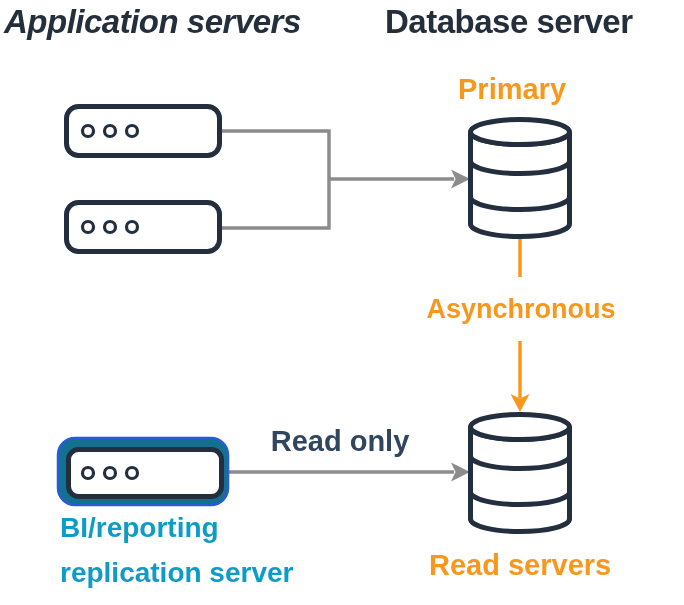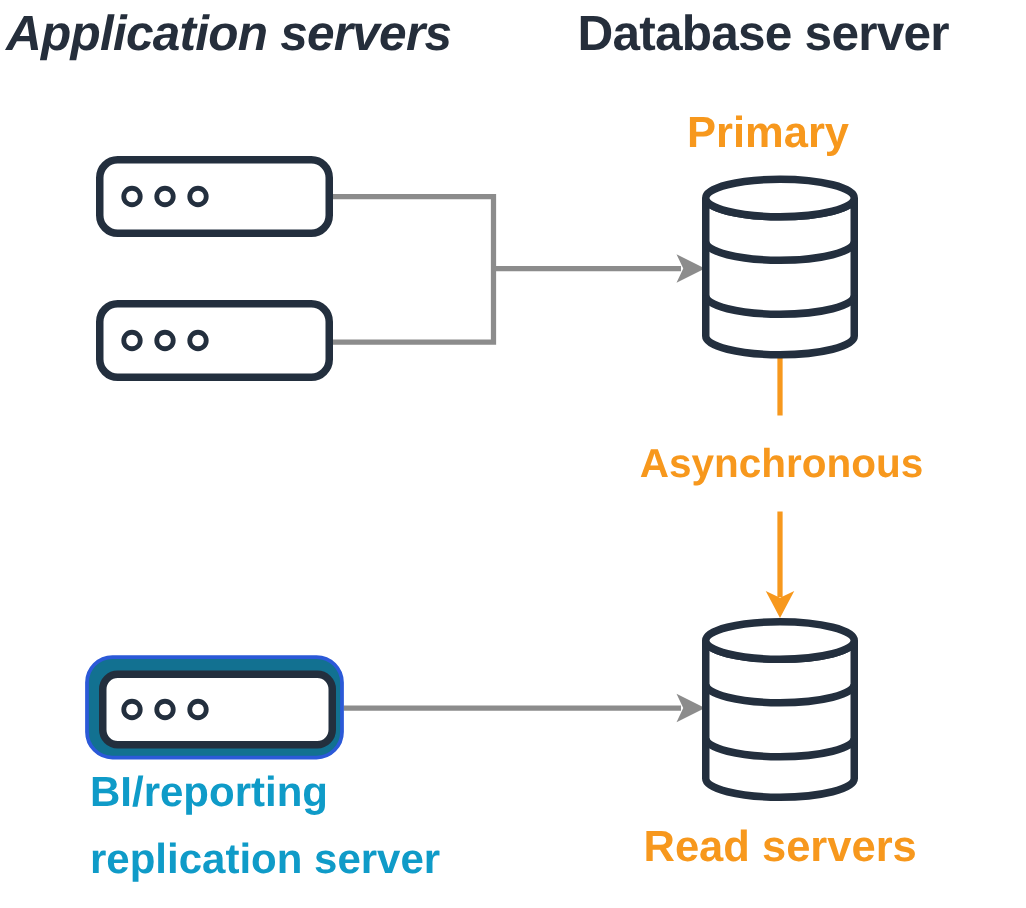--- a/index.html
+++ b/index.html
@@ -73,20 +73,21 @@
     <ellipse cx="53" cy="16" rx="49.5" ry="12.5" style="fill:var(--white);stroke:var(--slate);stroke-width:5"></ellipse>
     <path d="M3.5,45 A49.5,12.5 0 0 0 102.5,45 M3.5,81 A49.5,12.5 0 0 0 102.5,81" style="fill:none;stroke:var(--slate);stroke-width:5"></path>
   </svg>
 
   <svg class="abs" style="left:467px;top:411px;" width="106" height="125" viewBox="0 0 106 125">
     <path d="M3.5,16 V108 A49.5,12.5 0 0 0 102.5,108 V16 A49.5,12.5 0 0 1 3.5,16 Z" style="fill:var(--white);stroke:var(--slate);stroke-width:5"></path>
     <ellipse cx="53" cy="16" rx="49.5" ry="12.5" style="fill:var(--white);stroke:var(--slate);stroke-width:5"></ellipse>
     <path d="M3.5,45 A49.5,12.5 0 0 0 102.5,45 M3.5,81 A49.5,12.5 0 0 0 102.5,81" style="fill:none;stroke:var(--slate);stroke-width:5"></path>
   </svg>
 
+  <div class="abs lbl edge-label" style="left:262px;top:425px;width:156px;">Read only</div>
 
   <div class="abs lbl db-label" style="left:458px;top:73px;width:125px;">Primary</div>
   <div class="abs lbl db-label" style="left:429px;top:549px;width:185px;">Read servers</div>
 
   <div class="abs async-box" style="left:403px;top:277px;">
     <span>Asynchronous</span>
   </div>
 
   <div class="abs bi-box" style="left:56px;top:516px;gap:12px;">
     <span>BI/reporting</span>

